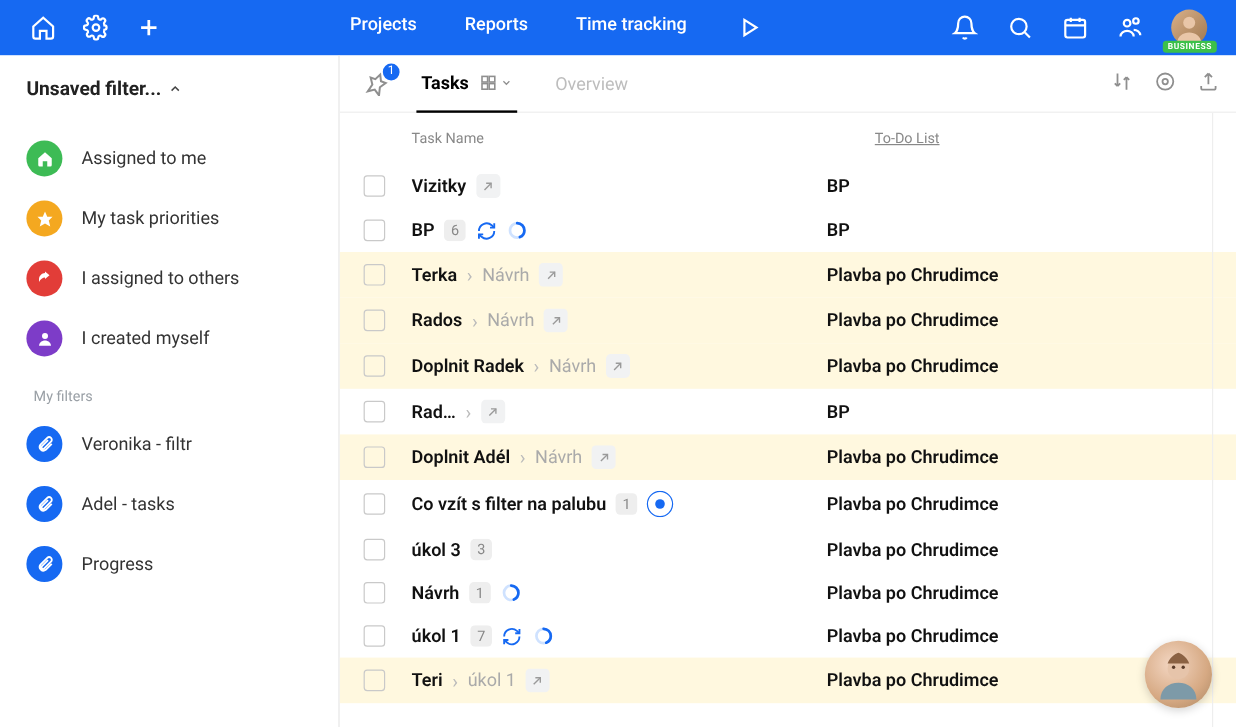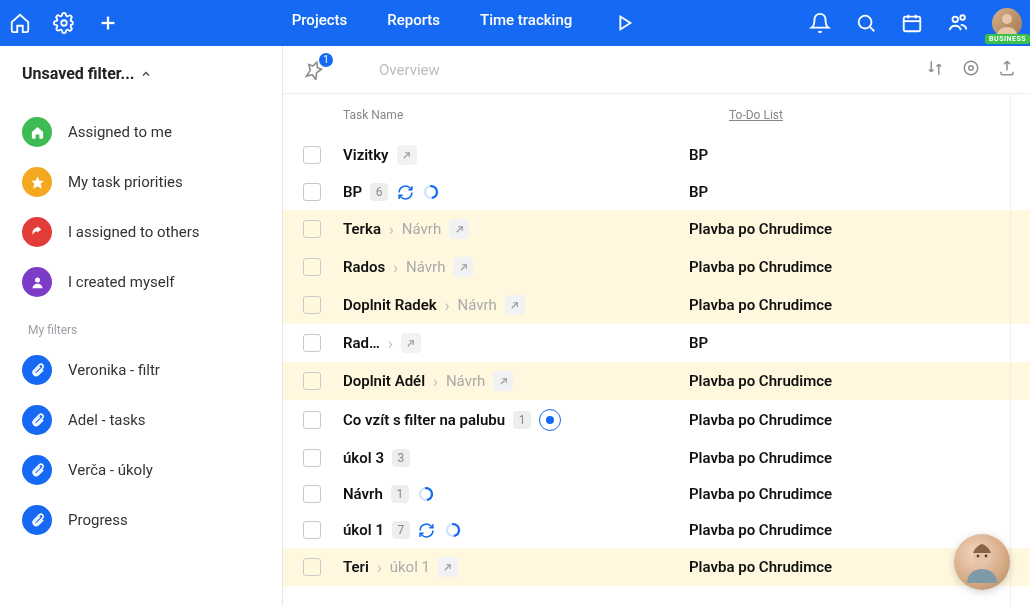--- a/index.html
+++ b/index.html
@@ -1,17 +1,17 @@
 <!DOCTYPE html>
 <html><head>
 <meta charset="utf-8">
 <style>
   * { box-sizing: border-box; margin: 0; padding: 0; }
   body { font-family: -apple-system, BlinkMacSystemFont, "Segoe UI", Roboto, sans-serif; background: #fff; width: 1030px; height: 606px; overflow: hidden; }
-  .topbar { height: 46px; background: #1669f2; display: flex; align-items: center; padding: 0 8px; color: #fff; }
+  .topbar { height: 46px; background: #1669f2; display: flex; align-items: center; padding: 0 24px; color: #fff; }
   .tb-left { display: flex; align-items: center; gap: 20px; }
   .tb-icon { width: 24px; height: 24px; display: flex; align-items: center; justify-content: center; cursor: pointer; }
   .tb-center { flex: 1; display: flex; justify-content: center; gap: 40px; }
   .tb-tab { font-size: 15px; font-weight: 500; cursor: pointer; }
   .tb-right { display: flex; align-items: center; gap: 22px; position: relative; }
   .avatar-wrap { position: relative; text-align: right; }
   .avatar { width: 30px; height: 30px; border-radius: 50%; background: linear-gradient(135deg,#d9b089,#a07850); display:flex; align-items:center; justify-content:center; overflow:hidden;}
   .biz-badge { position: absolute; bottom: -6px; right: -8px; background: #3cc04a; color: #fff; font-size: 7px; font-weight: 700; padding: 1px 4px; border-radius: 3px; letter-spacing: 0.5px;}
   .main { display: flex; height: calc(606px - 46px); }
   .sidebar { width: 283px; border-right: 1px solid #e6e6e6; padding-top: 18px; }
@@ -188,42 +188,48 @@
             </svg>
           </div>
           <span>Adel - tasks</span>
         </div>
         <div class="fl-item">
           <div class="fl-circle c-blue">
             <svg width="15" height="15" viewBox="0 0 24 24" fill="none" stroke="white" stroke-width="2.5">
               <path d="M21 11l-8 8a5 5 0 0 1-7-7l9-9a3.5 3.5 0 0 1 5 5l-9 9a2 2 0 0 1-3-3l8-8"></path>
             </svg>
           </div>
-          <span>Verča - úkoly</span>
-        </div>
-        <div class="fl-item">
-          <div class="fl-circle c-blue">
-            <svg width="15" height="15" viewBox="0 0 24 24" fill="none" stroke="white" stroke-width="2.5">
-              <path d="M21 11l-8 8a5 5 0 0 1-7-7l9-9a3.5 3.5 0 0 1 5 5l-9 9a2 2 0 0 1-3-3l8-8"></path>
-            </svg>
-          </div>
           <span>Progress</span>
         </div>
       </div>
   </div>
 
   <div class="content" style="position:relative;">
     <div class="ctabs">
       <div class="pin-wrap">
         <div class="pin-icon">
           <svg width="20" height="20" viewBox="0 0 24 24" fill="none" stroke="#8f8f8f" stroke-width="2">
               <path d="M12 2l3 6h5l-4 6 2 8-6-4-6 4 2-8-4-6h5z" transform="rotate(20 12 12)"></path>
             </svg>
         </div>
         <div class="pin-badge">1</div>
+      </div>
+      <div class="ctab active">
+        <span>Tasks</span>
+        <span class="view-ico">
+          <svg width="16" height="16" viewBox="0 0 24 24" fill="none" stroke="#8f8f8f" stroke-width="2">
+              <rect x="4" y="4" width="7" height="7"></rect>
+              <rect x="13" y="4" width="7" height="7"></rect>
+              <rect x="4" y="13" width="7" height="7"></rect>
+              <rect x="13" y="13" width="7" height="7"></rect>
+            </svg>
+          <svg width="10" height="10" viewBox="0 0 24 24" fill="none" stroke="#8f8f8f" stroke-width="2.5">
+              <polyline points="6 9 12 15 18 9"></polyline>
+            </svg>
+        </span>
       </div>
       <div class="ctab inactive">Overview</div>
       <div class="ctabs-right">
         <span><svg width="18" height="18" viewBox="0 0 24 24" fill="none" stroke="#8f8f8f" stroke-width="2">
               <path d="M7 3v14m0 0l-3-3m3 3l3-3"></path>
               <path d="M17 21V7m0 0l-3 3m3-3l3 3"></path>
             </svg></span>
         <span><svg width="18" height="18" viewBox="0 0 24 24" fill="none" stroke="#8f8f8f" stroke-width="2">
               <circle cx="12" cy="12" r="3"></circle>
               <circle cx="12" cy="12" r="9"></circle>

